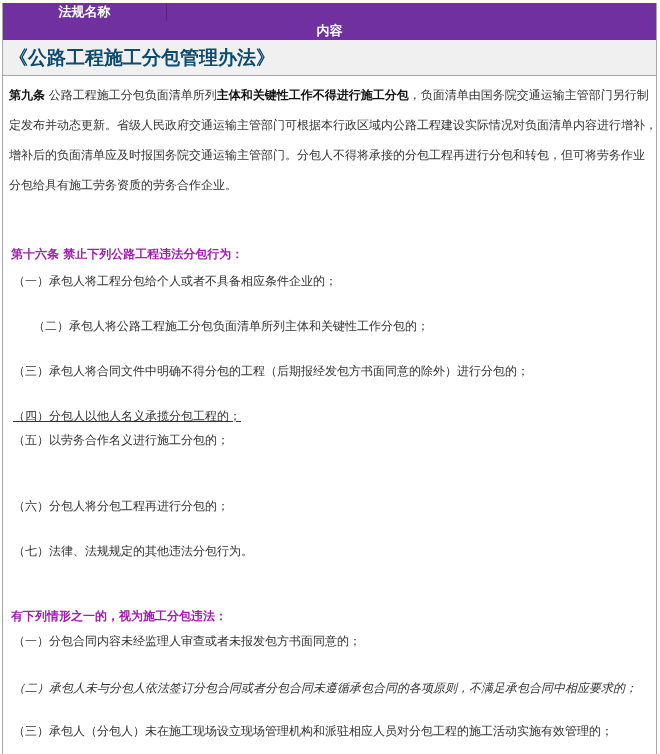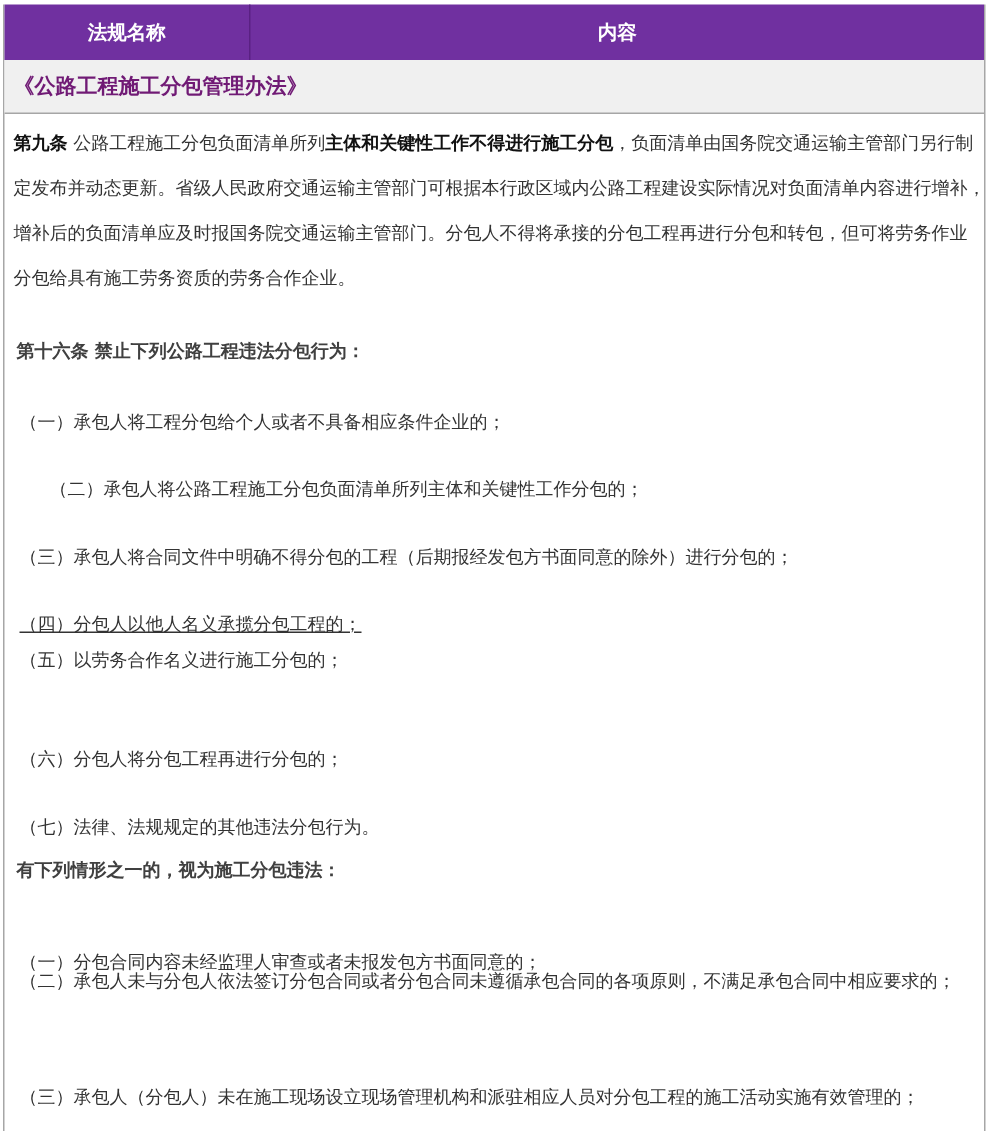--- a/index.html
+++ b/index.html
@@ -7,41 +7,41 @@
       width: 660px; height: 754px; overflow: hidden;
       background: #ffffff;
       font-family: "DejaVu Sans", "Liberation Sans", sans-serif;
       color: #222222;
     }
     .table {
       position: absolute; left: 2px; top: 3px; width: 655px;
       border-left: 1px solid #a6a6a6; border-right: 1px solid #a6a6a6;
     }
     .header-row {
-      display: flex; height: 37px; background: #7030a0;
+      display: flex; height: 37px; background: #7030a0; flex-direction: column;
     }
     .header-cell {
       color: #ffffff; font-weight: bold; font-size: 13px;
       display: flex; align-items: center; justify-content: center;
     }
     .header-cell.name { width: 164px; border-right: 1px solid #5a2183; }
     .header-cell.content { flex: 1; }
     .reg-name-row {
       height: 36px; background: #f0f0f0;
       border-bottom: 1px solid #a6a6a6;
       display: flex; align-items: center; padding-left: 6px;
-      font-weight: bold; font-size: 14px; color: #701a75; text-align: center;
+      font-weight: bold; font-size: 19px; color: #0c4a6e; text-align: center;
     }
     .para {
       font-size: 12px; line-height: 30px; color: #333333;
       white-space: nowrap;
     }
     .para b { color: #111111; font-weight: bold; }
     .block-line { font-size: 12px; color: #333333; white-space: nowrap; position: absolute; left: 8px; }
-    .block-line.bold { font-weight: bold; color: #404040; left: 8px; }
+    .block-line.bold { font-weight: bold; color: #a21caf; left: 8px; margin-top: 20px; }
     .item { left: 10px; }
   </style>
 </head>
 <body>
 
 <div class="table">
   <div class="header-row">
     <div class="header-cell name">法规名称</div>
     <div class="header-cell content">内容</div>
   </div>
@@ -58,18 +58,18 @@
 
     <div class="block-line bold" style="top:150px;">第十六条   禁止下列公路工程违法分包行为：</div>
     <div class="block-line item" style="top:197px;text-align:center;">（一）承包人将工程分包给个人或者不具备相应条件企业的；</div>
     <div class="block-line item" style="top:242px;margin-left:20px;">（二）承包人将公路工程施工分包负面清单所列主体和关键性工作分包的；</div>
     <div class="block-line item" style="top:287px;">（三）承包人将合同文件中明确不得分包的工程（后期报经发包方书面同意的除外）进行分包的；</div>
     <div class="block-line item" style="top:332px;text-decoration:underline;">（四）分包人以他人名义承揽分包工程的；</div>
     <div class="block-line item" style="top:356px;">（五）以劳务合作名义进行施工分包的；</div>
     <div class="block-line item" style="top:422px;">（六）分包人将分包工程再进行分包的；</div>
     <div class="block-line item" style="top:467px;">（七）法律、法规规定的其他违法分包行为。</div>
 
-    <div class="block-line bold" style="top:496px;">有下列情形之一的，视为施工分包违法：</div>
+    <div class="block-line bold" style="top:512px;">有下列情形之一的，视为施工分包违法：</div>
     <div class="block-line item" style="top:557px;">（一）分包合同内容未经监理人审查或者未报发包方书面同意的；</div>
-    <div class="block-line item" style="top:570px;">（二）承包人未与分包人依法签订分包合同或者分包合同未遵循承包合同的各项原则，不满足承包合同中相应要求的；</div>
+    <div class="block-line item" style="top:604px;font-style:italic;">（二）承包人未与分包人依法签订分包合同或者分包合同未遵循承包合同的各项原则，不满足承包合同中相应要求的；</div>
     <div class="block-line item" style="top:647px;">（三）承包人（分包人）未在施工现场设立现场管理机构和派驻相应人员对分包工程的施工活动实施有效管理的；</div>
   </div>
 </div>
 
 </body></html>

